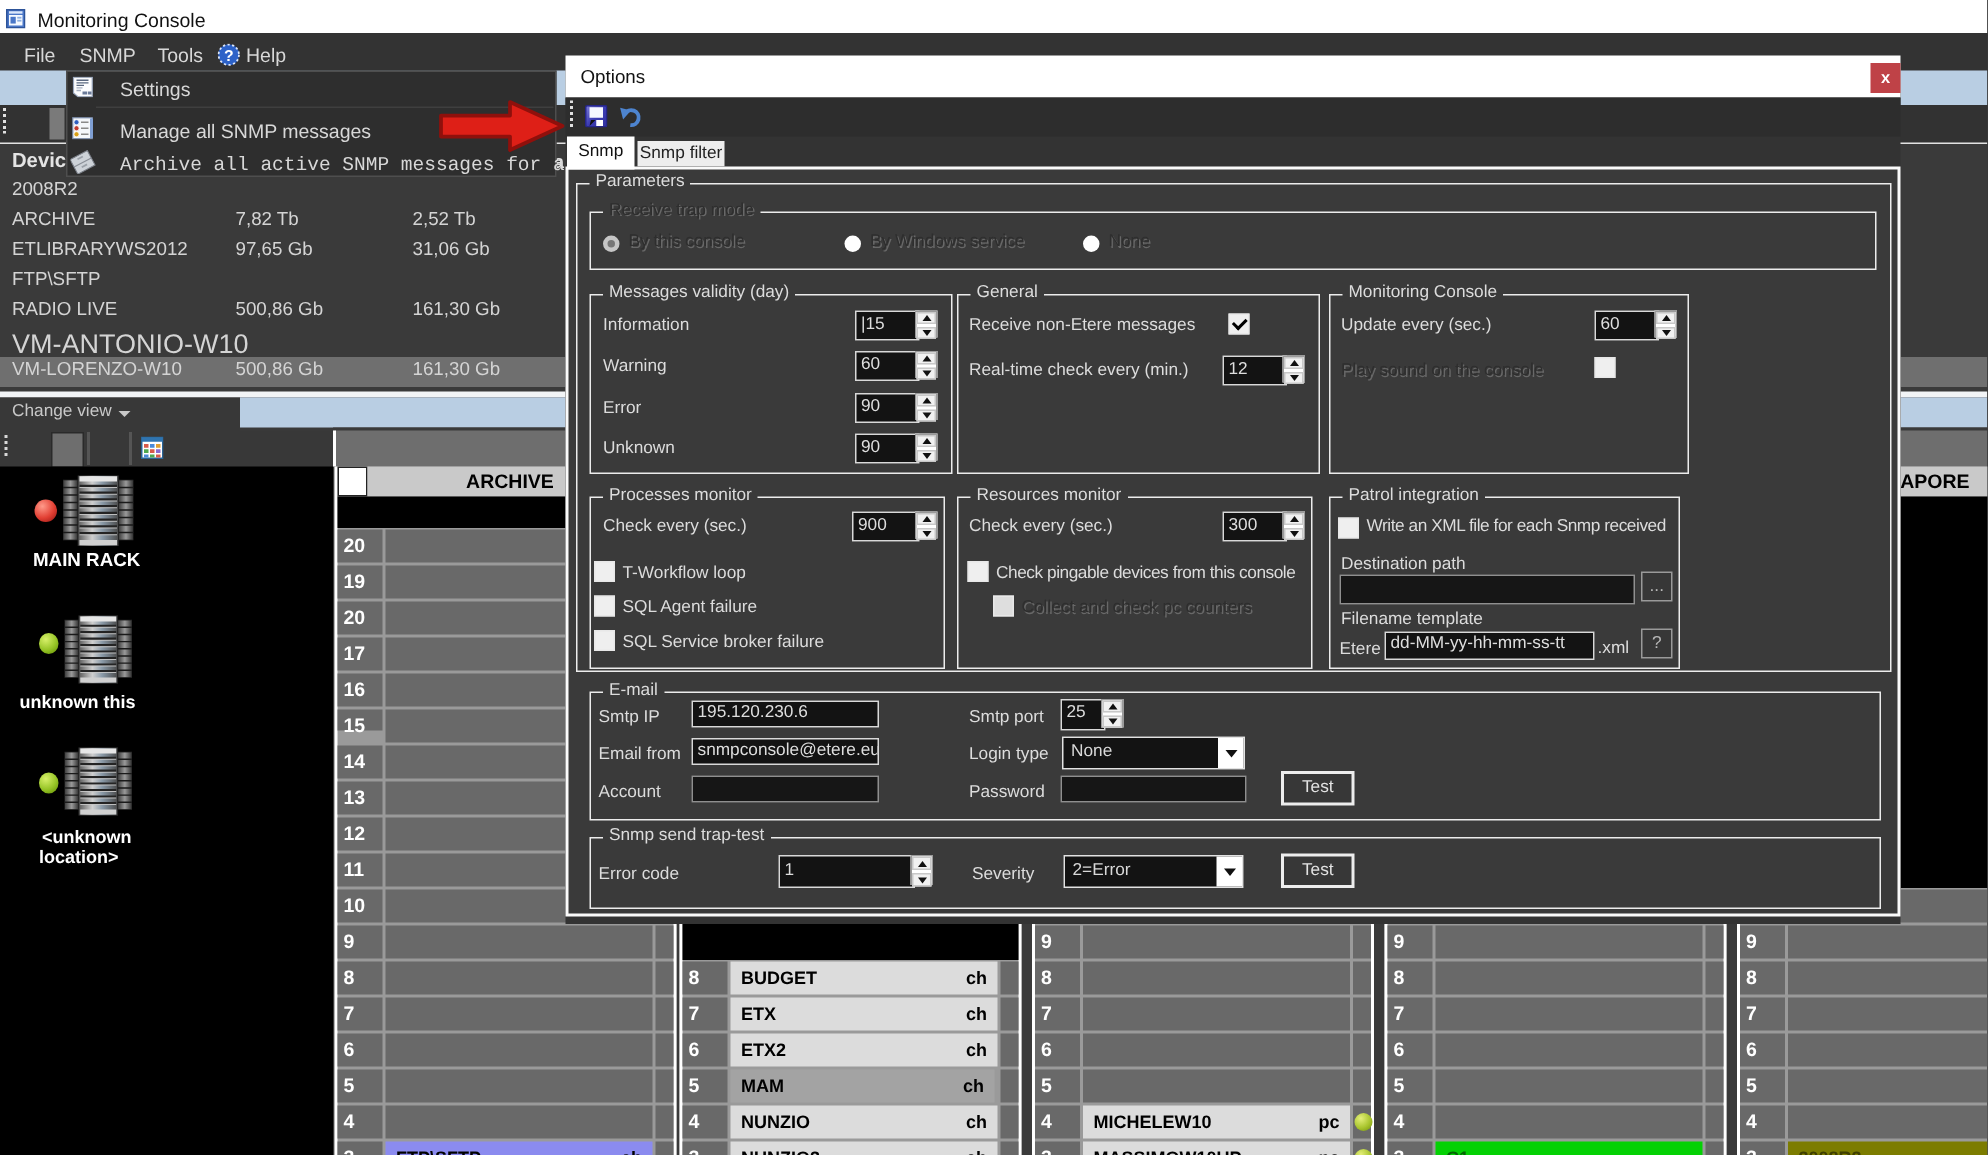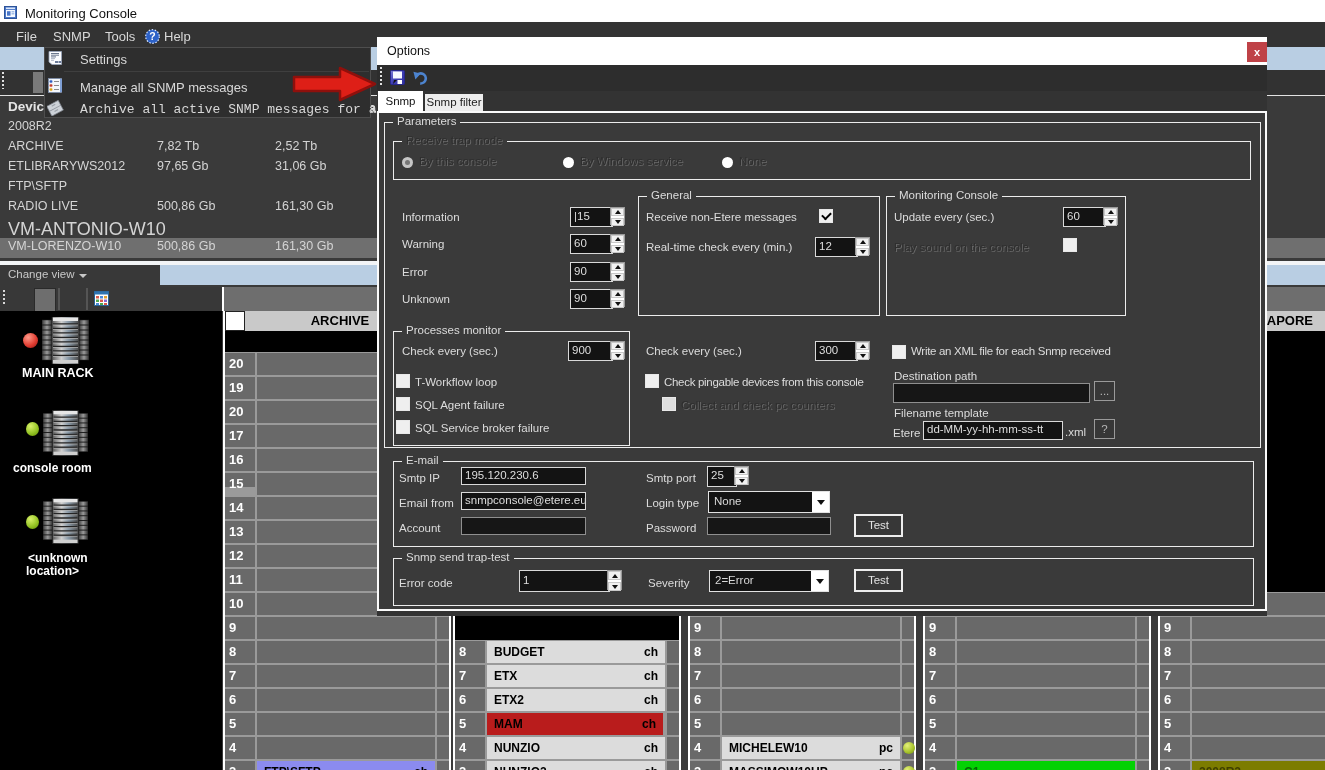--- a/index.html
+++ b/index.html
@@ -172,21 +172,21 @@
 <div class="abs num" style="left:455px;top:641px;width:30px;height:22px;background:#696969;line-height:22px;">8</div>
 <div class="abs cellt" style="left:487px;top:641px;width:178px;height:22px;background:#dcdcdc;color:#000;line-height:22px;padding-left:7px;box-sizing:border-box;">BUDGET<span style="float:right;padding-right:7px;color:#000;">ch</span></div>
 <div class="abs" style="left:667px;top:641px;width:12px;height:22px;background:#696969;"></div>
 <div class="abs num" style="left:455px;top:665px;width:30px;height:22px;background:#696969;line-height:22px;">7</div>
 <div class="abs cellt" style="left:487px;top:665px;width:178px;height:22px;background:#dcdcdc;color:#000;line-height:22px;padding-left:7px;box-sizing:border-box;">ETX<span style="float:right;padding-right:7px;color:#000;">ch</span></div>
 <div class="abs" style="left:667px;top:665px;width:12px;height:22px;background:#696969;"></div>
 <div class="abs num" style="left:455px;top:689px;width:30px;height:22px;background:#696969;line-height:22px;">6</div>
 <div class="abs cellt" style="left:487px;top:689px;width:178px;height:22px;background:#dcdcdc;color:#000;line-height:22px;padding-left:7px;box-sizing:border-box;">ETX2<span style="float:right;padding-right:7px;color:#000;">ch</span></div>
 <div class="abs" style="left:667px;top:689px;width:12px;height:22px;background:#696969;"></div>
 <div class="abs num" style="left:455px;top:713px;width:30px;height:22px;background:#696969;line-height:22px;">5</div>
-<div class="abs cellt" style="left:487px;top:713px;width:176px;height:22px;background:#b91c1c;color:#000;line-height:22px;padding-left:7px;box-sizing:border-box;">MAM<span style="float:right;padding-right:7px;color:#000;">ch</span></div>
+<div class="abs cellt" style="left:487px;top:713px;width:176px;height:22px;background:#a3a3a3;color:#000;line-height:22px;padding-left:7px;box-sizing:border-box;">MAM<span style="float:right;padding-right:7px;color:#000;">ch</span></div>
 <div class="abs" style="left:667px;top:713px;width:12px;height:22px;background:#696969;"></div>
 <div class="abs num" style="left:455px;top:737px;width:30px;height:22px;background:#696969;line-height:22px;">4</div>
 <div class="abs cellt" style="left:487px;top:737px;width:178px;height:22px;background:#dcdcdc;color:#000;line-height:22px;padding-left:7px;box-sizing:border-box;">NUNZIO<span style="float:right;padding-right:7px;color:#000;">ch</span></div>
 <div class="abs" style="left:667px;top:737px;width:12px;height:22px;background:#696969;"></div>
 <div class="abs num" style="left:455px;top:761px;width:30px;height:22px;background:#696969;line-height:22px;">3</div>
 <div class="abs cellt" style="left:487px;top:761px;width:178px;height:22px;background:#dcdcdc;color:#000;line-height:22px;padding-left:7px;box-sizing:border-box;">NUNZIO2<span style="float:right;padding-right:7px;color:#000;">ch</span></div>
 <div class="abs" style="left:667px;top:761px;width:12px;height:22px;background:#696969;"></div>
 <div class="abs" style="left:688px;top:311px;width:228px;height:459px;background:#9a9a9a;border-left:2px solid #fff;border-right:2px solid #fff;box-sizing:border-box;"></div>
 <div class="abs" style="left:690px;top:311px;width:20px;height:20px;background:#fff;border:1px solid #222;box-sizing:border-box;"></div>
 <div class="abs" style="left:710px;top:311px;width:204px;height:20px;background:#c9c9c9;color:#000;font-weight:bold;font-size:13px;text-align:center;line-height:20px;"></div>
@@ -324,21 +324,21 @@
 <rect x="11" y="0.5" width="25" height="3.5" fill="#e6e6e6"></rect>
 <rect x="11" y="43" width="25" height="3.5" fill="#d0d0d0"></rect>
 <g stroke="#242424" stroke-width="1.6">
 <path d="M11 7 H36 M11 11.5 H36 M11 16 H36 M11 20.5 H36 M11 25 H36 M11 29.5 H36 M11 34 H36 M11 38.5 H36"></path>
 </g>
 <g stroke="#cacaca" stroke-width="0.7" opacity="0.9">
 <path d="M11 8 H36 M11 12.5 H36 M11 17 H36 M11 21.5 H36 M11 26 H36 M11 30.5 H36 M11 35 H36 M11 39.5 H36"></path>
 </g>
 </svg>
 <div class="abs" style="left:26px;top:422px;width:13px;height:14px;border-radius:50%;background:radial-gradient(circle at 35% 30%,#d8f06a,#96c426 55%,#5d8a00);"></div>
-<div class="abs lb" style="left:13px;top:461px;color:#fff;font-weight:bold;font-size:12px;">console room</div>
+<div class="abs lb" style="left:13px;top:461px;color:#fff;font-weight:bold;font-size:12px;">unknown this</div>
 <svg class="abs" style="left:43px;top:497px;" width="45" height="48" viewBox="0 0 47 47">
 <defs>
 <linearGradient id="rg43" x1="0" y1="0" x2="1" y2="0">
  <stop offset="0" stop-color="#5a5a5a"></stop>
           <stop offset="0.35" stop-color="#cfcfcf"></stop>
  <stop offset="0.6" stop-color="#8a9aa8"></stop>
           <stop offset="1" stop-color="#4a4a4a"></stop>
         </linearGradient>
 <linearGradient id="rs43" x1="0" y1="0" x2="1" y2="0">
  <stop offset="0" stop-color="#3a3a3a"></stop>
@@ -436,20 +436,23 @@
             <div class="glbl dis">Receive trap mode</div>
           </div>
 <div class="abs rad" style="left:23px;top:44px;background:#c6c6c6;">
             <div style="position:absolute;left:3px;top:3px;width:5px;height:5px;border-radius:50%;background:#777;"></div>
           </div>
 <div class="abs lbd" style="left:40px;top:42px;">By this console</div>
 <div class="abs rad" style="left:184px;top:44px;background:#fff;"></div>
 <div class="abs lbd" style="left:201px;top:42px;">By Windows service</div>
 <div class="abs rad" style="left:343px;top:44px;background:#fff;"></div>
 <div class="abs lbd" style="left:360px;top:42px;">None</div>
+<div class="abs grp" style="left:14px;top:83px;width:240px;height:118px;">
+            <div class="glbl">Messages validity (day)</div>
+          </div>
 <div class="abs lb" style="left:23px;top:98px;">Information</div>
 <div class="abs inp" style="left:191px;top:94px;width:38px;height:18px;line-height:16px;">|15</div>
           <div class="abs spbx" style="left:231px;top:94px;width:15px;height:18px;">
             <div class="spb" style="height:8px;">
               <span class="tru"></span>
             </div>
             <div class="spb" style="height:8px;margin-top:2px;">
               <span class="trd"></span>
             </div>
           </div>
@@ -527,34 +530,40 @@
             <div class="spb" style="height:8px;margin-top:2px;">
               <span class="trd"></span>
             </div>
           </div>
 <div class="abs cb" style="left:17px;top:261px;background:#efefef;"></div>
 <div class="abs lb" style="left:36px;top:263px;">T-Workflow loop</div>
 <div class="abs cb" style="left:17px;top:284px;background:#efefef;"></div>
 <div class="abs lb" style="left:36px;top:286px;">SQL Agent failure</div>
 <div class="abs cb" style="left:17px;top:307px;background:#efefef;"></div>
 <div class="abs lb" style="left:36px;top:309px;">SQL Service broker failure</div>
+<div class="abs grp" style="left:259px;top:218px;width:235px;height:113px;">
+            <div class="glbl">Resources monitor</div>
+          </div>
 <div class="abs lb" style="left:267px;top:232px;">Check every (sec.)</div>
 <div class="abs inp" style="left:436px;top:228px;width:38px;height:18px;line-height:16px;">300</div>
           <div class="abs spbx" style="left:476px;top:228px;width:15px;height:18px;">
             <div class="spb" style="height:8px;">
               <span class="tru"></span>
             </div>
             <div class="spb" style="height:8px;margin-top:2px;">
               <span class="trd"></span>
             </div>
           </div>
 <div class="abs cb" style="left:266px;top:261px;background:#efefef;"></div>
 <div class="abs lb t" style="left:285px;top:263px;">Check pingable devices from this console</div>
 <div class="abs cb" style="left:283px;top:284px;background:#dedede;"></div>
 <div class="abs lbd" style="left:302px;top:286px;">Collect and check pc counters</div>
+<div class="abs grp" style="left:507px;top:218px;width:232px;height:113px;">
+            <div class="glbl">Patrol integration</div>
+          </div>
 <div class="abs cb" style="left:513px;top:232px;background:#efefef;"></div>
 <div class="abs lb t" style="left:532px;top:232px;text-align:center;">Write an XML file for each Snmp received</div>
 <div class="abs lb" style="left:515px;top:257px;">Destination path</div>
 <div class="abs inp" style="left:514px;top:270px;width:192px;height:18px;line-height:16px;background:#161616;border:1px solid #8f8f8f;"></div>
 <div class="abs gbtn" style="left:715px;top:268px;width:21px;height:20px;line-height:18px;">...</div>
 <div class="abs lb" style="left:515px;top:294px;">Filename template</div>
 <div class="abs lb" style="left:514px;top:314px;">Etere</div>
 <div class="abs inp" style="left:544px;top:308px;width:135px;height:17px;line-height:15px;">dd-MM-yy-hh-mm-ss-tt</div>
 <div class="abs lb" style="left:686px;top:313px;">.xml</div>
 <div class="abs gbtn" style="left:715px;top:306px;width:21px;height:20px;line-height:18px;">?</div>

